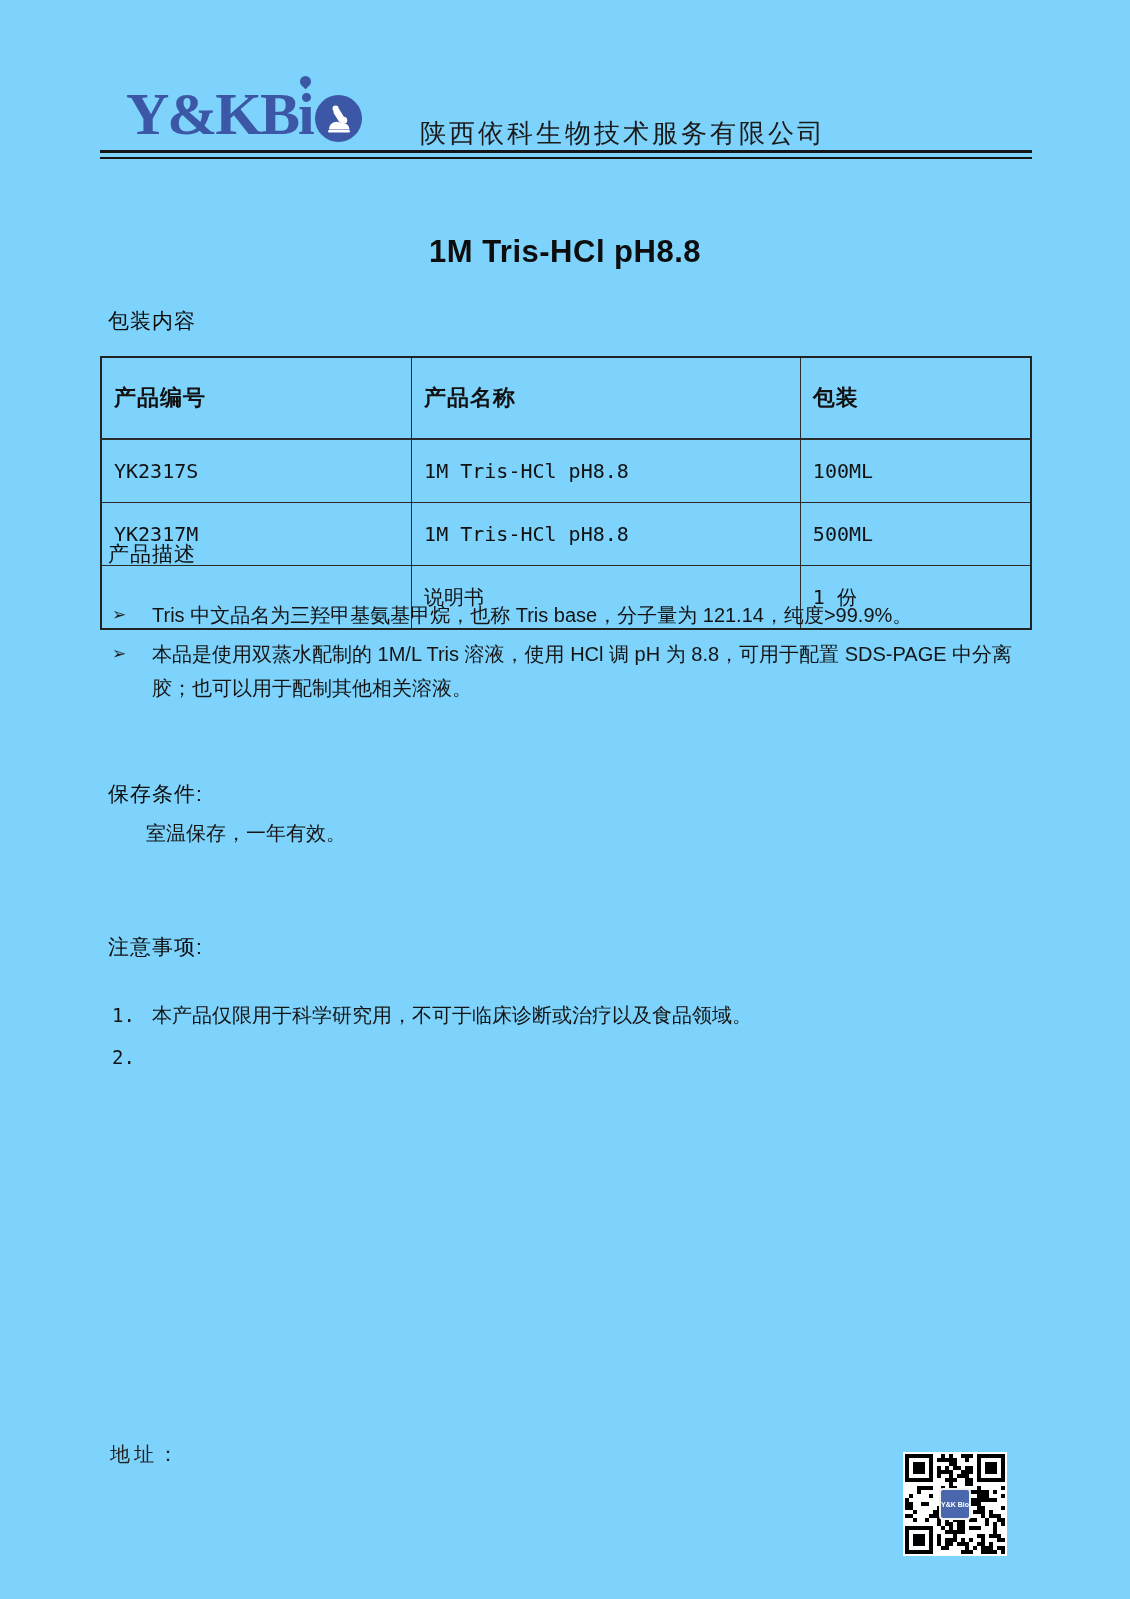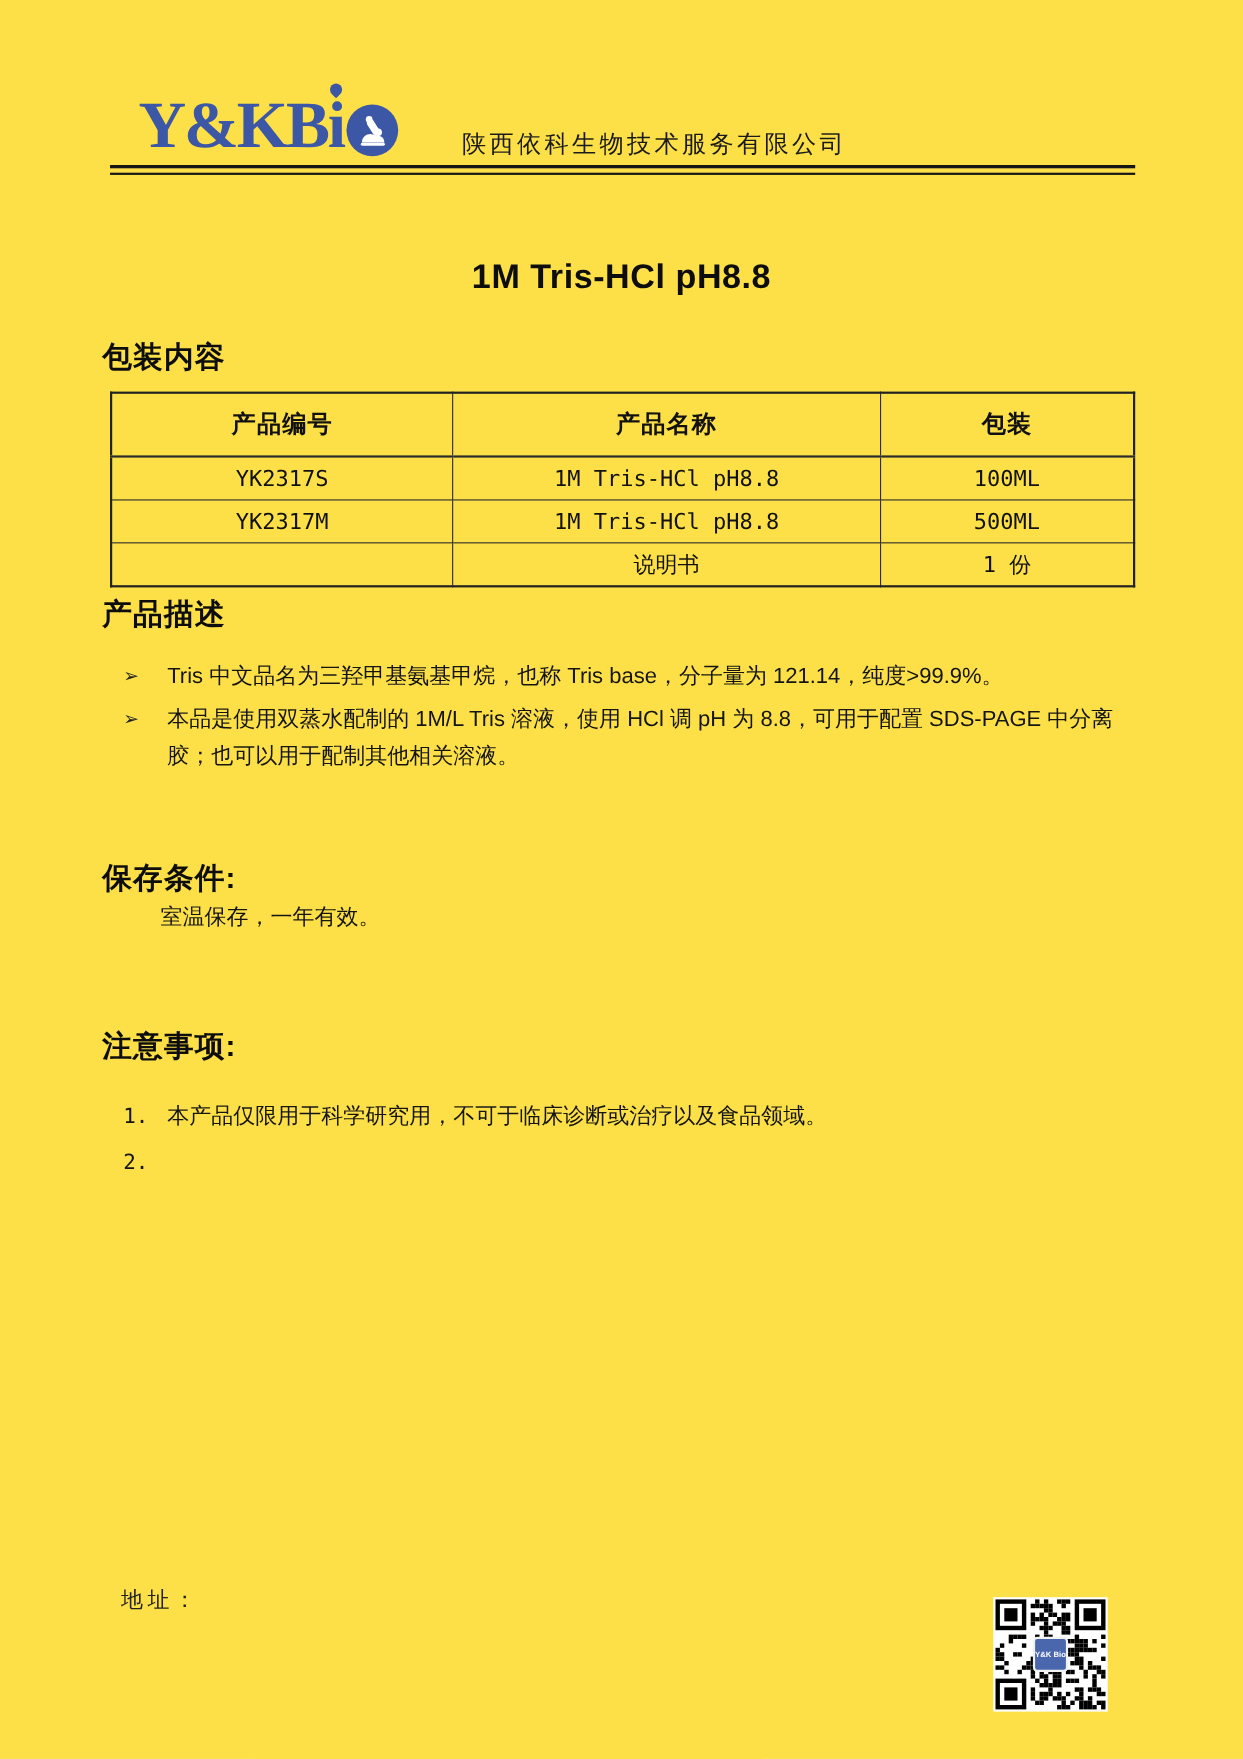--- a/index.html
+++ b/index.html
@@ -1,19 +1,19 @@
 <!DOCTYPE html>
 <html><head>
 <meta charset="utf-8">
 <style>
   html,body{margin:0;padding:0;background:#ffffff;}
   .page{
     position:relative;
     width:1130px;height:1599px;
-    background:#fde047;
+    background:#7dd3fc;
     font-family:"Liberation Sans", sans-serif;
     color:#111;
     overflow:hidden;
   }
   
   .logo{
     position:absolute;left:126px;top:84px;
     display:flex;align-items:flex-end;
     color:#3b57a5;
     font-family:"Liberation Serif","DejaVu Serif",serif;
@@ -30,55 +30,55 @@
   }
   .logo-o{
     position:relative;display:inline-block;
     width:47px;height:47px;margin-left:2px;margin-bottom:2px;
     background:#3b57a5;border-radius:50%;
   }
   .logo-o svg{position:absolute;left:6px;top:6px;}
   .company-name{
     position:absolute;left:420px;top:116px;
     font-family:Liberation Sans, sans-serif;
-    font-size:22px;letter-spacing:3px;color:#1a1a1a;
+    font-size:26px;letter-spacing:3px;color:#1a1a1a;
   }
   .header-rule{
     position:absolute;left:100px;top:150px;width:932px;height:4px;
     border-top:3px solid #161616;border-bottom:2px solid #161616;
   }
   
   .doc-title{
     position:absolute;left:0;top:234px;width:1130px;
     margin:0;text-align:center;
     font-size:31px;font-weight:bold;color:#0d0d0d;
     letter-spacing:0.5px;
   }
   
   .sec-heading{
-    position:absolute;left:93px;
-    font-size:27px;font-weight:bold;color:#0d0d0d;
+    position:absolute;left:108px;
+    font-size:21px;font-weight:normal;color:#0d0d0d;
     letter-spacing:1px;
   }
   .h-pack{top:307px;}
   .h-desc{top:540px;}
   .h-store{top:780px;}
   .h-notes{top:933px;}
   
   .pack-table{
     position:absolute;left:100px;top:356px;width:932px;
     border-collapse:collapse;table-layout:fixed;
   }
   .pack-table col.c1{width:33.4%;}
   .pack-table col.c2{width:41.8%;}
   .pack-table col.c3{width:24.8%;}
   .pack-table th,.pack-table td{
     border:1.5px solid #2b2b2b;
-    text-align:center;vertical-align:middle;
-    padding:0;
+    text-align:left;vertical-align:middle;
+    padding:12px;
   }
   .pack-table{border:2px solid #222;}
   .pack-table th{
     height:56px;font-size:22px;font-weight:bold;letter-spacing:1px;
     border-bottom:2.5px solid #2b2b2b;
   }
   .pack-table td{
     height:38px;font-size:20px;
     font-family:"DejaVu Sans Mono",monospace;
   }

